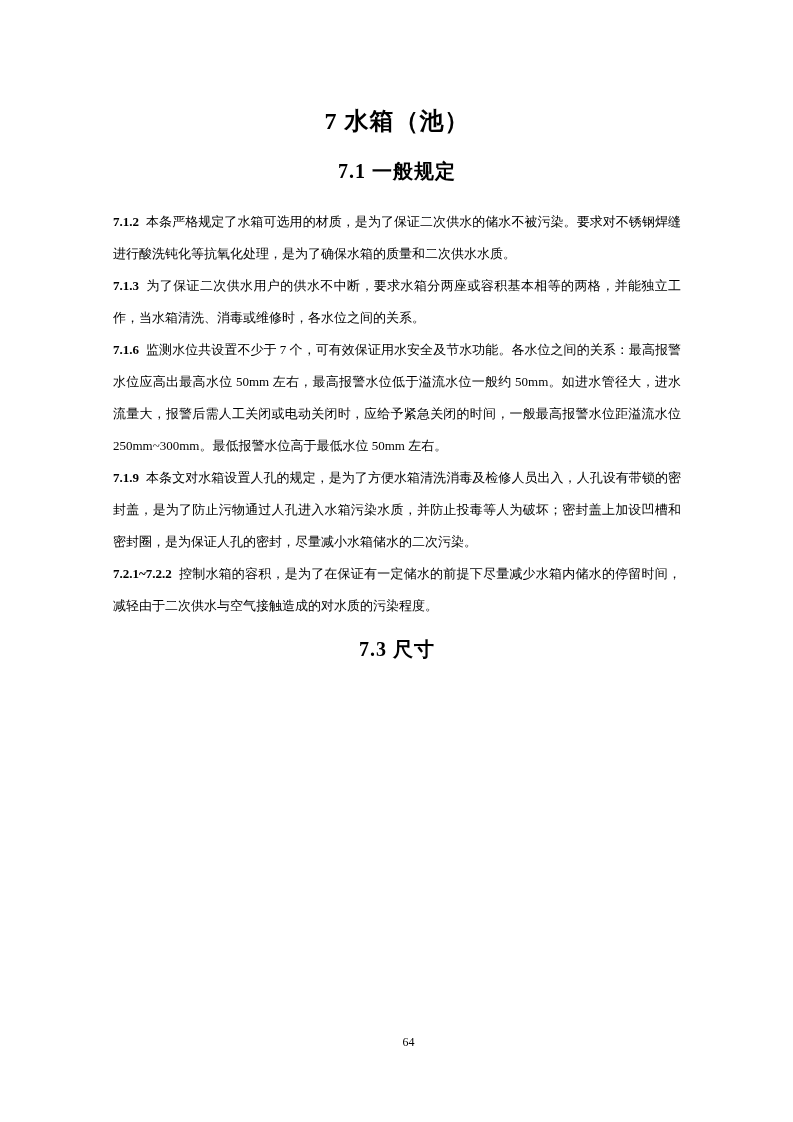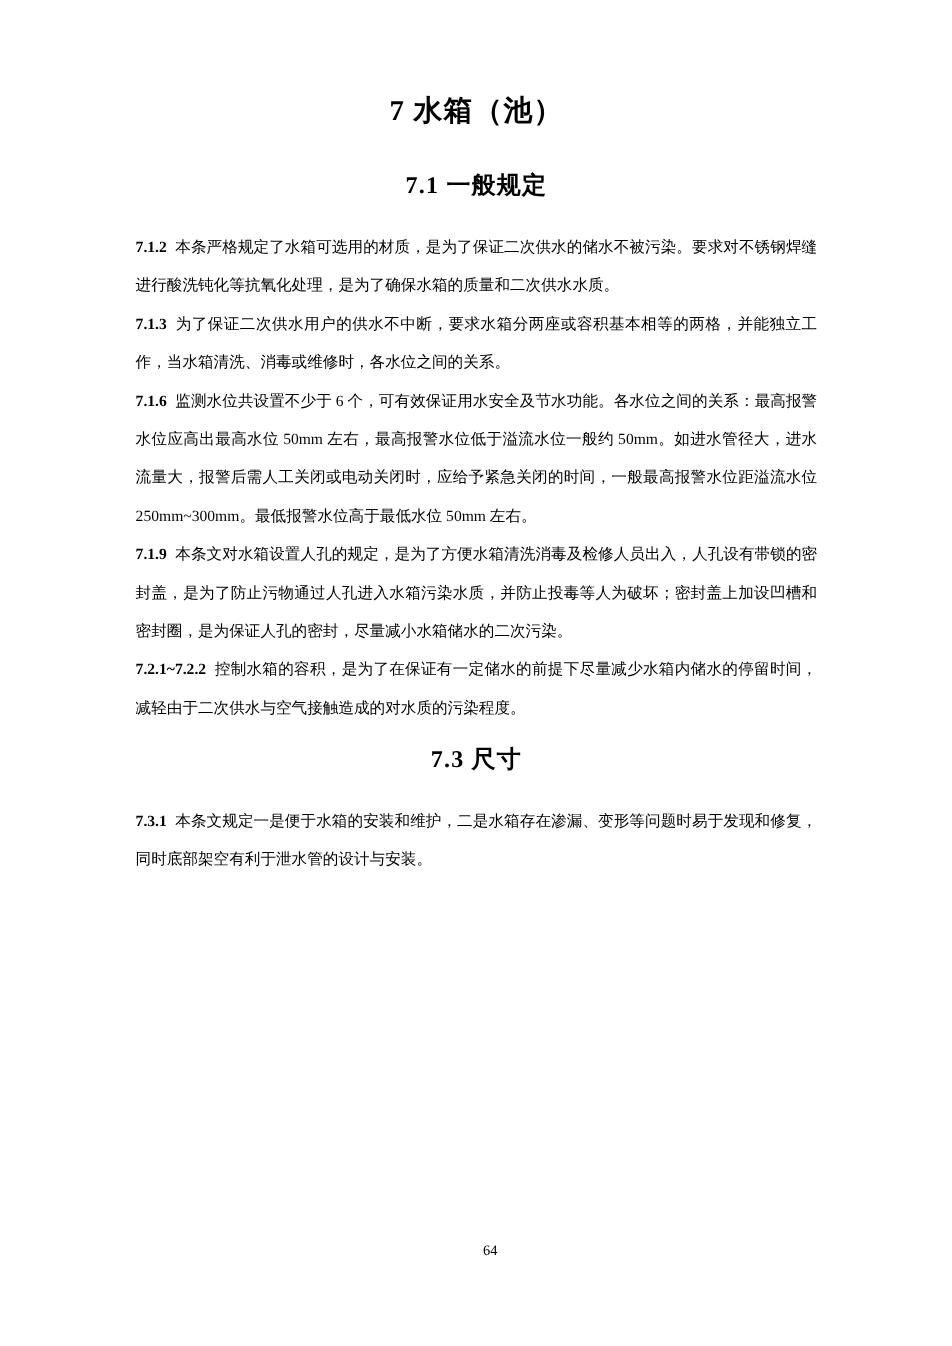--- a/index.html
+++ b/index.html
@@ -7,40 +7,40 @@
     padding: 0;
     background: #ffffff;
   }
   .page {
     position: relative;
     width: 793px;
     height: 1122px;
     margin: 0 auto;
     background: #ffffff;
     box-sizing: border-box;
-    padding: 76px 112px 0 113px;
+    padding: 104px 112px 0 113px;
     font-family: "Liberation Serif", "DejaVu Serif", serif;
     color: #000000;
     overflow: hidden;
   }
   .chapter-title {
     margin: 0;
     font-size: 24px;
     font-weight: bold;
     text-align: center;
     line-height: 34px;
     letter-spacing: 1px;
   }
   .section-heading {
     font-size: 20px;
     font-weight: bold;
     text-align: center;
     line-height: 30px;
     letter-spacing: 1px;
-    margin: 30px 0 20px 0;
+    margin: 18px 0 20px 0;
   }
   .section-heading.mid {
     margin: 12px 0 20px 0;
   }
   .body-para {
     margin: 0;
     font-size: 13px;
     line-height: 32px;
     text-align: justify;
     word-break: break-all;
@@ -64,28 +64,27 @@
 <body>
 
 <div class="page">
 
   <h1 class="chapter-title">7 水箱（池）</h1>
 
   <section>
     <h2 class="section-heading">7.1 一般规定</h2>
     <p class="body-para"><span class="pnum">7.1.2</span><span>本条严格规定了水箱可选用的材质，是为了保证二次供水的储水不被污染。要求对不锈钢焊缝进行酸洗钝化等抗氧化处理，是为了确保水箱的质量和二次供水水质。</span></p>
     <p class="body-para"><span class="pnum">7.1.3</span><span>为了保证二次供水用户的供水不中断，要求水箱分两座或容积基本相等的两格，并能独立工作，当水箱清洗、消毒或维修时，各水位之间的关系。</span></p>
-    <p class="body-para"><span class="pnum">7.1.6</span><span>监测水位共设置不少于 6 个，可有效保证用水安全及节水功能。各水位之间的关系：最高报警水位应高出最高水位 50mm 左右，最高报警水位低于溢流水位一般约 50mm。如进水管径大，进水流量大，报警后需人工关闭或电动关闭时，应给予紧急关闭的时间，一般最高报警水位距溢流水位 250mm~300mm。最低报警水位高于最低水位 50mm 左右。</span></p>
+    <p class="body-para"><span class="pnum">7.1.6</span><span>监测水位共设置不少于 7 个，可有效保证用水安全及节水功能。各水位之间的关系：最高报警水位应高出最高水位 50mm 左右，最高报警水位低于溢流水位一般约 50mm。如进水管径大，进水流量大，报警后需人工关闭或电动关闭时，应给予紧急关闭的时间，一般最高报警水位距溢流水位 250mm~300mm。最低报警水位高于最低水位 50mm 左右。</span></p>
     <p class="body-para"><span class="pnum">7.1.9</span><span>本条文对水箱设置人孔的规定，是为了方便水箱清洗消毒及检修人员出入，人孔设有带锁的密封盖，是为了防止污物通过人孔进入水箱污染水质，并防止投毒等人为破坏；密封盖上加设凹槽和密封圈，是为保证人孔的密封，尽量减小水箱储水的二次污染。</span></p>
   </section>
 
   <section>
     <p class="body-para"><span class="pnum">7.2.1~7.2.2</span><span>控制水箱的容积，是为了在保证有一定储水的前提下尽量减少水箱内储水的停留时间，减轻由于二次供水与空气接触造成的对水质的污染程度。</span></p>
   </section>
 
   <section>
     <h2 class="section-heading mid">7.3 尺寸</h2>
-    <p class="body-para"><span class="pnum">7.3.1</span><span>本条文规定一是便于水箱的安装和维护，二是水箱存在渗漏、变形等问题时易于发现和修复，同时底部架空有利于泄水管的设计与安装。</span></p>
   </section>
 
   <div class="page-number">64</div>
 
 </div>
 
 </body></html>

